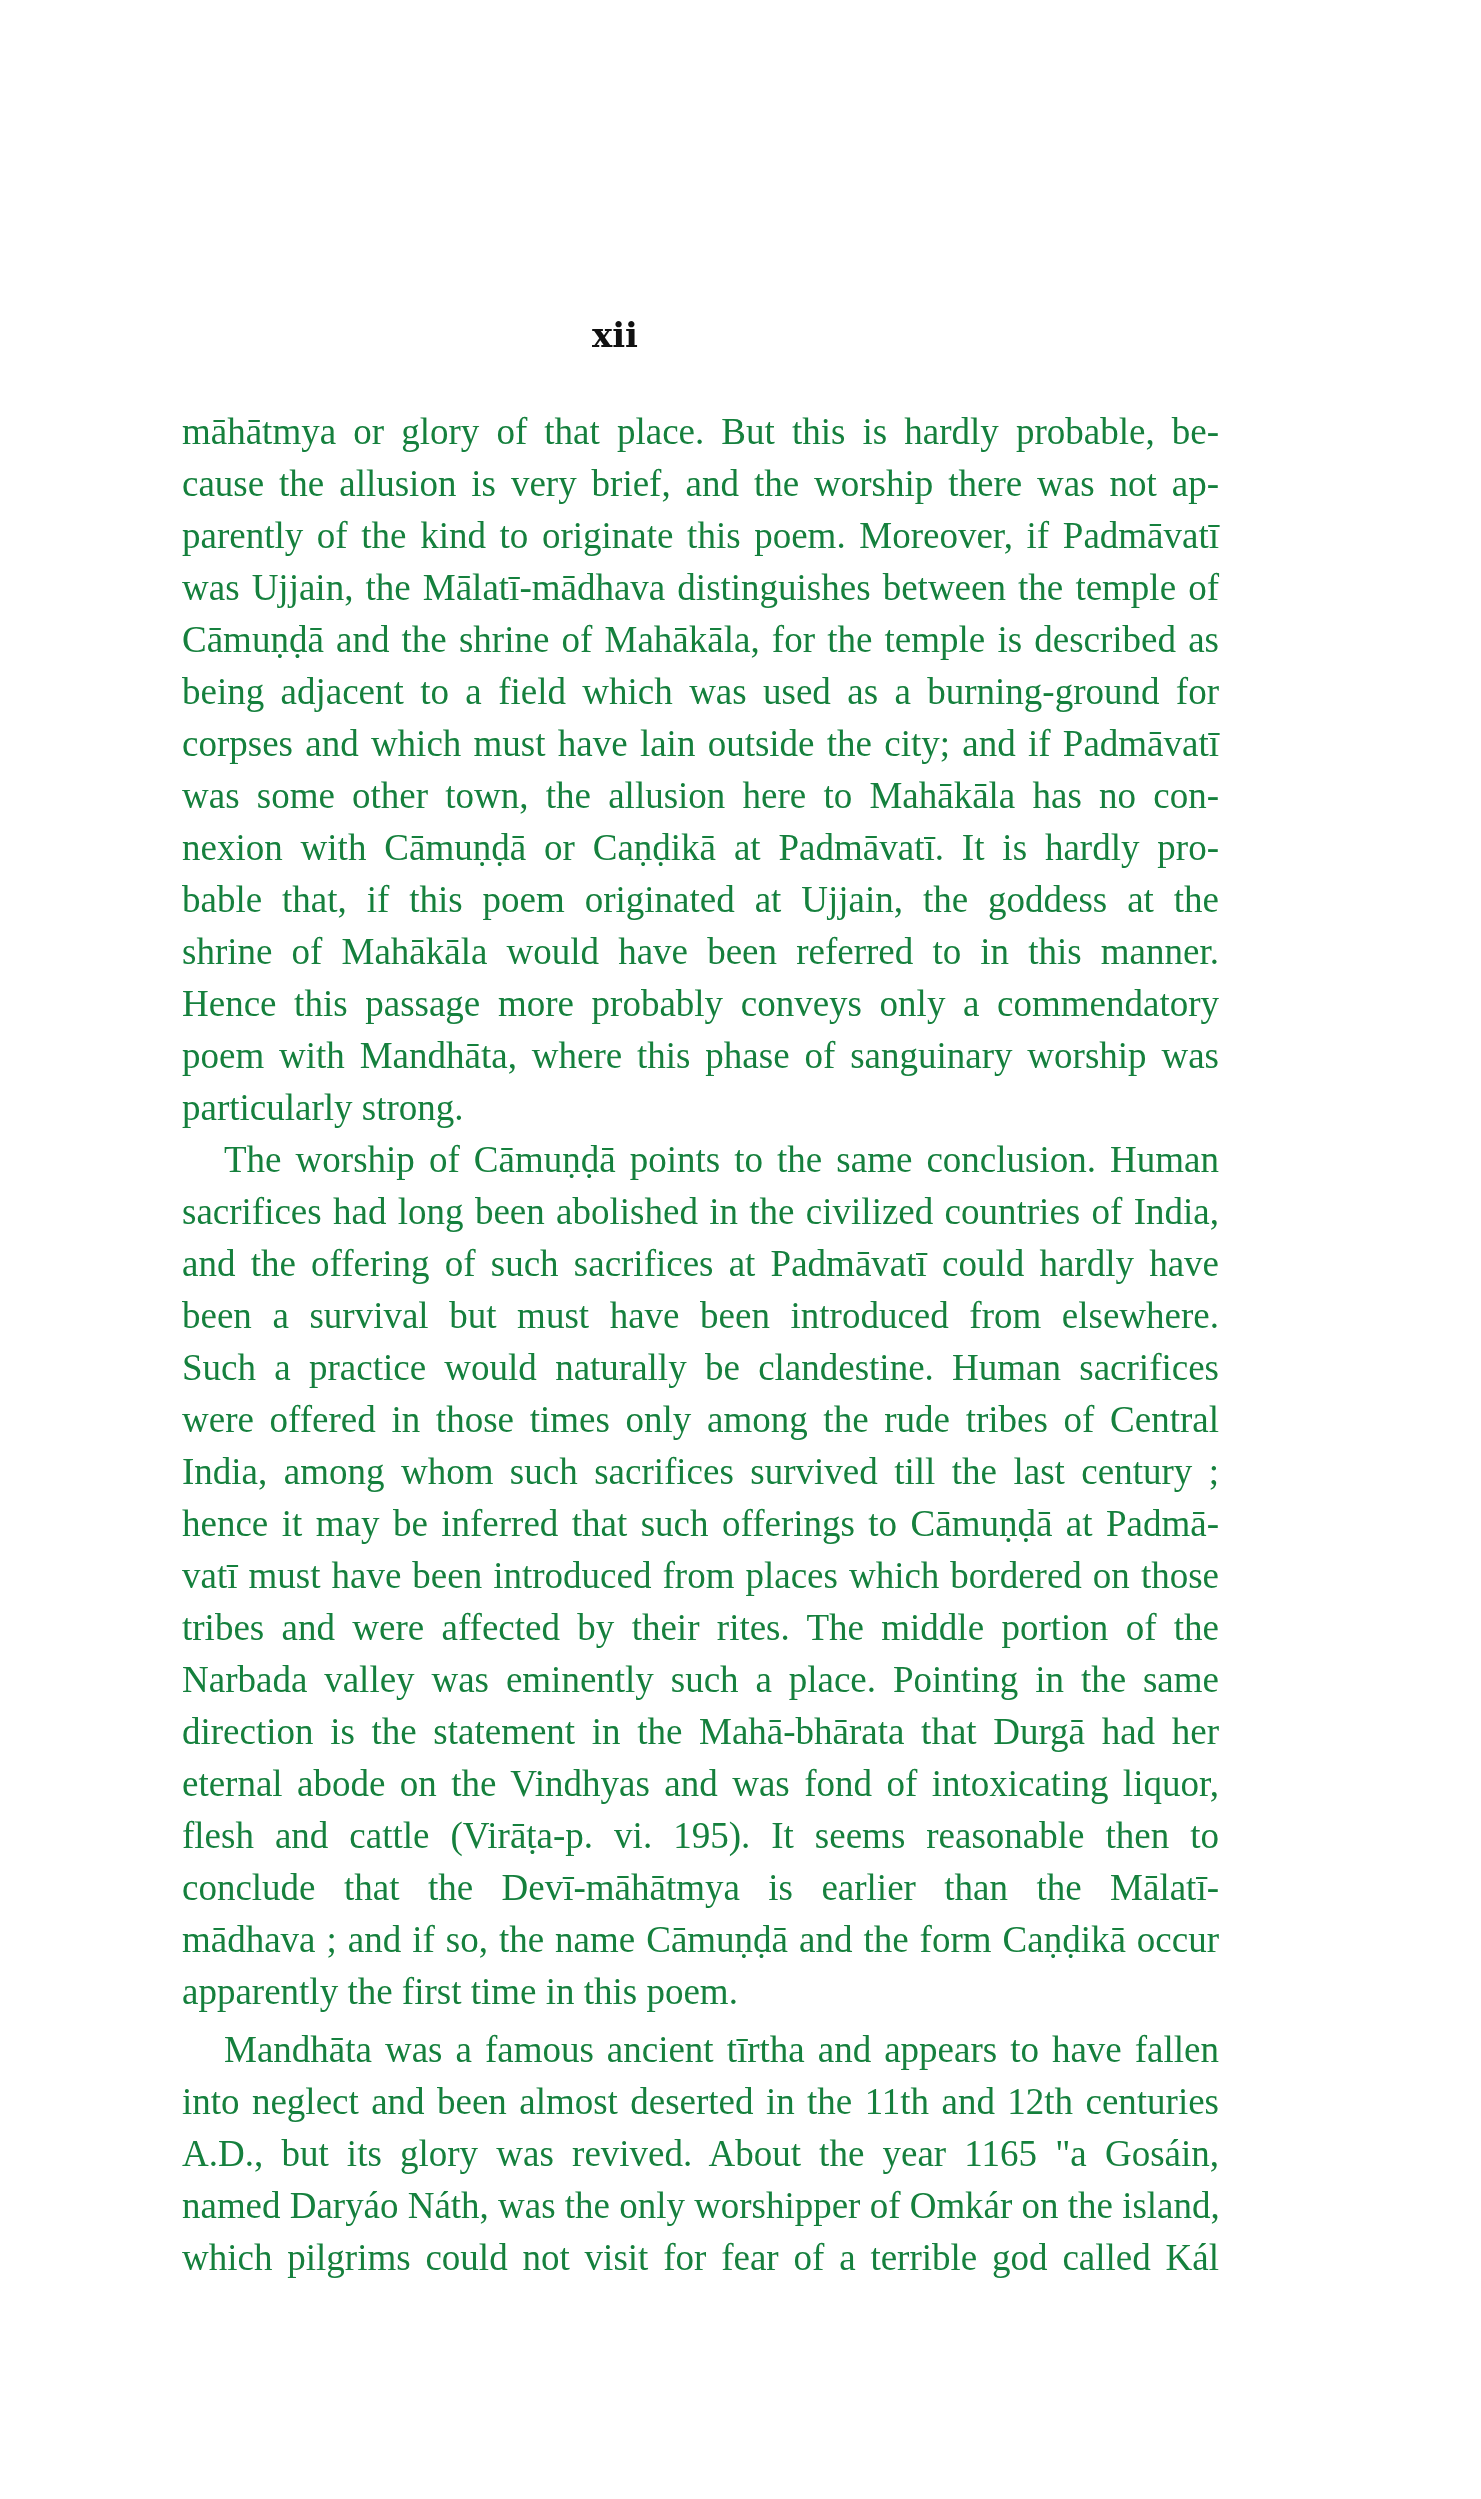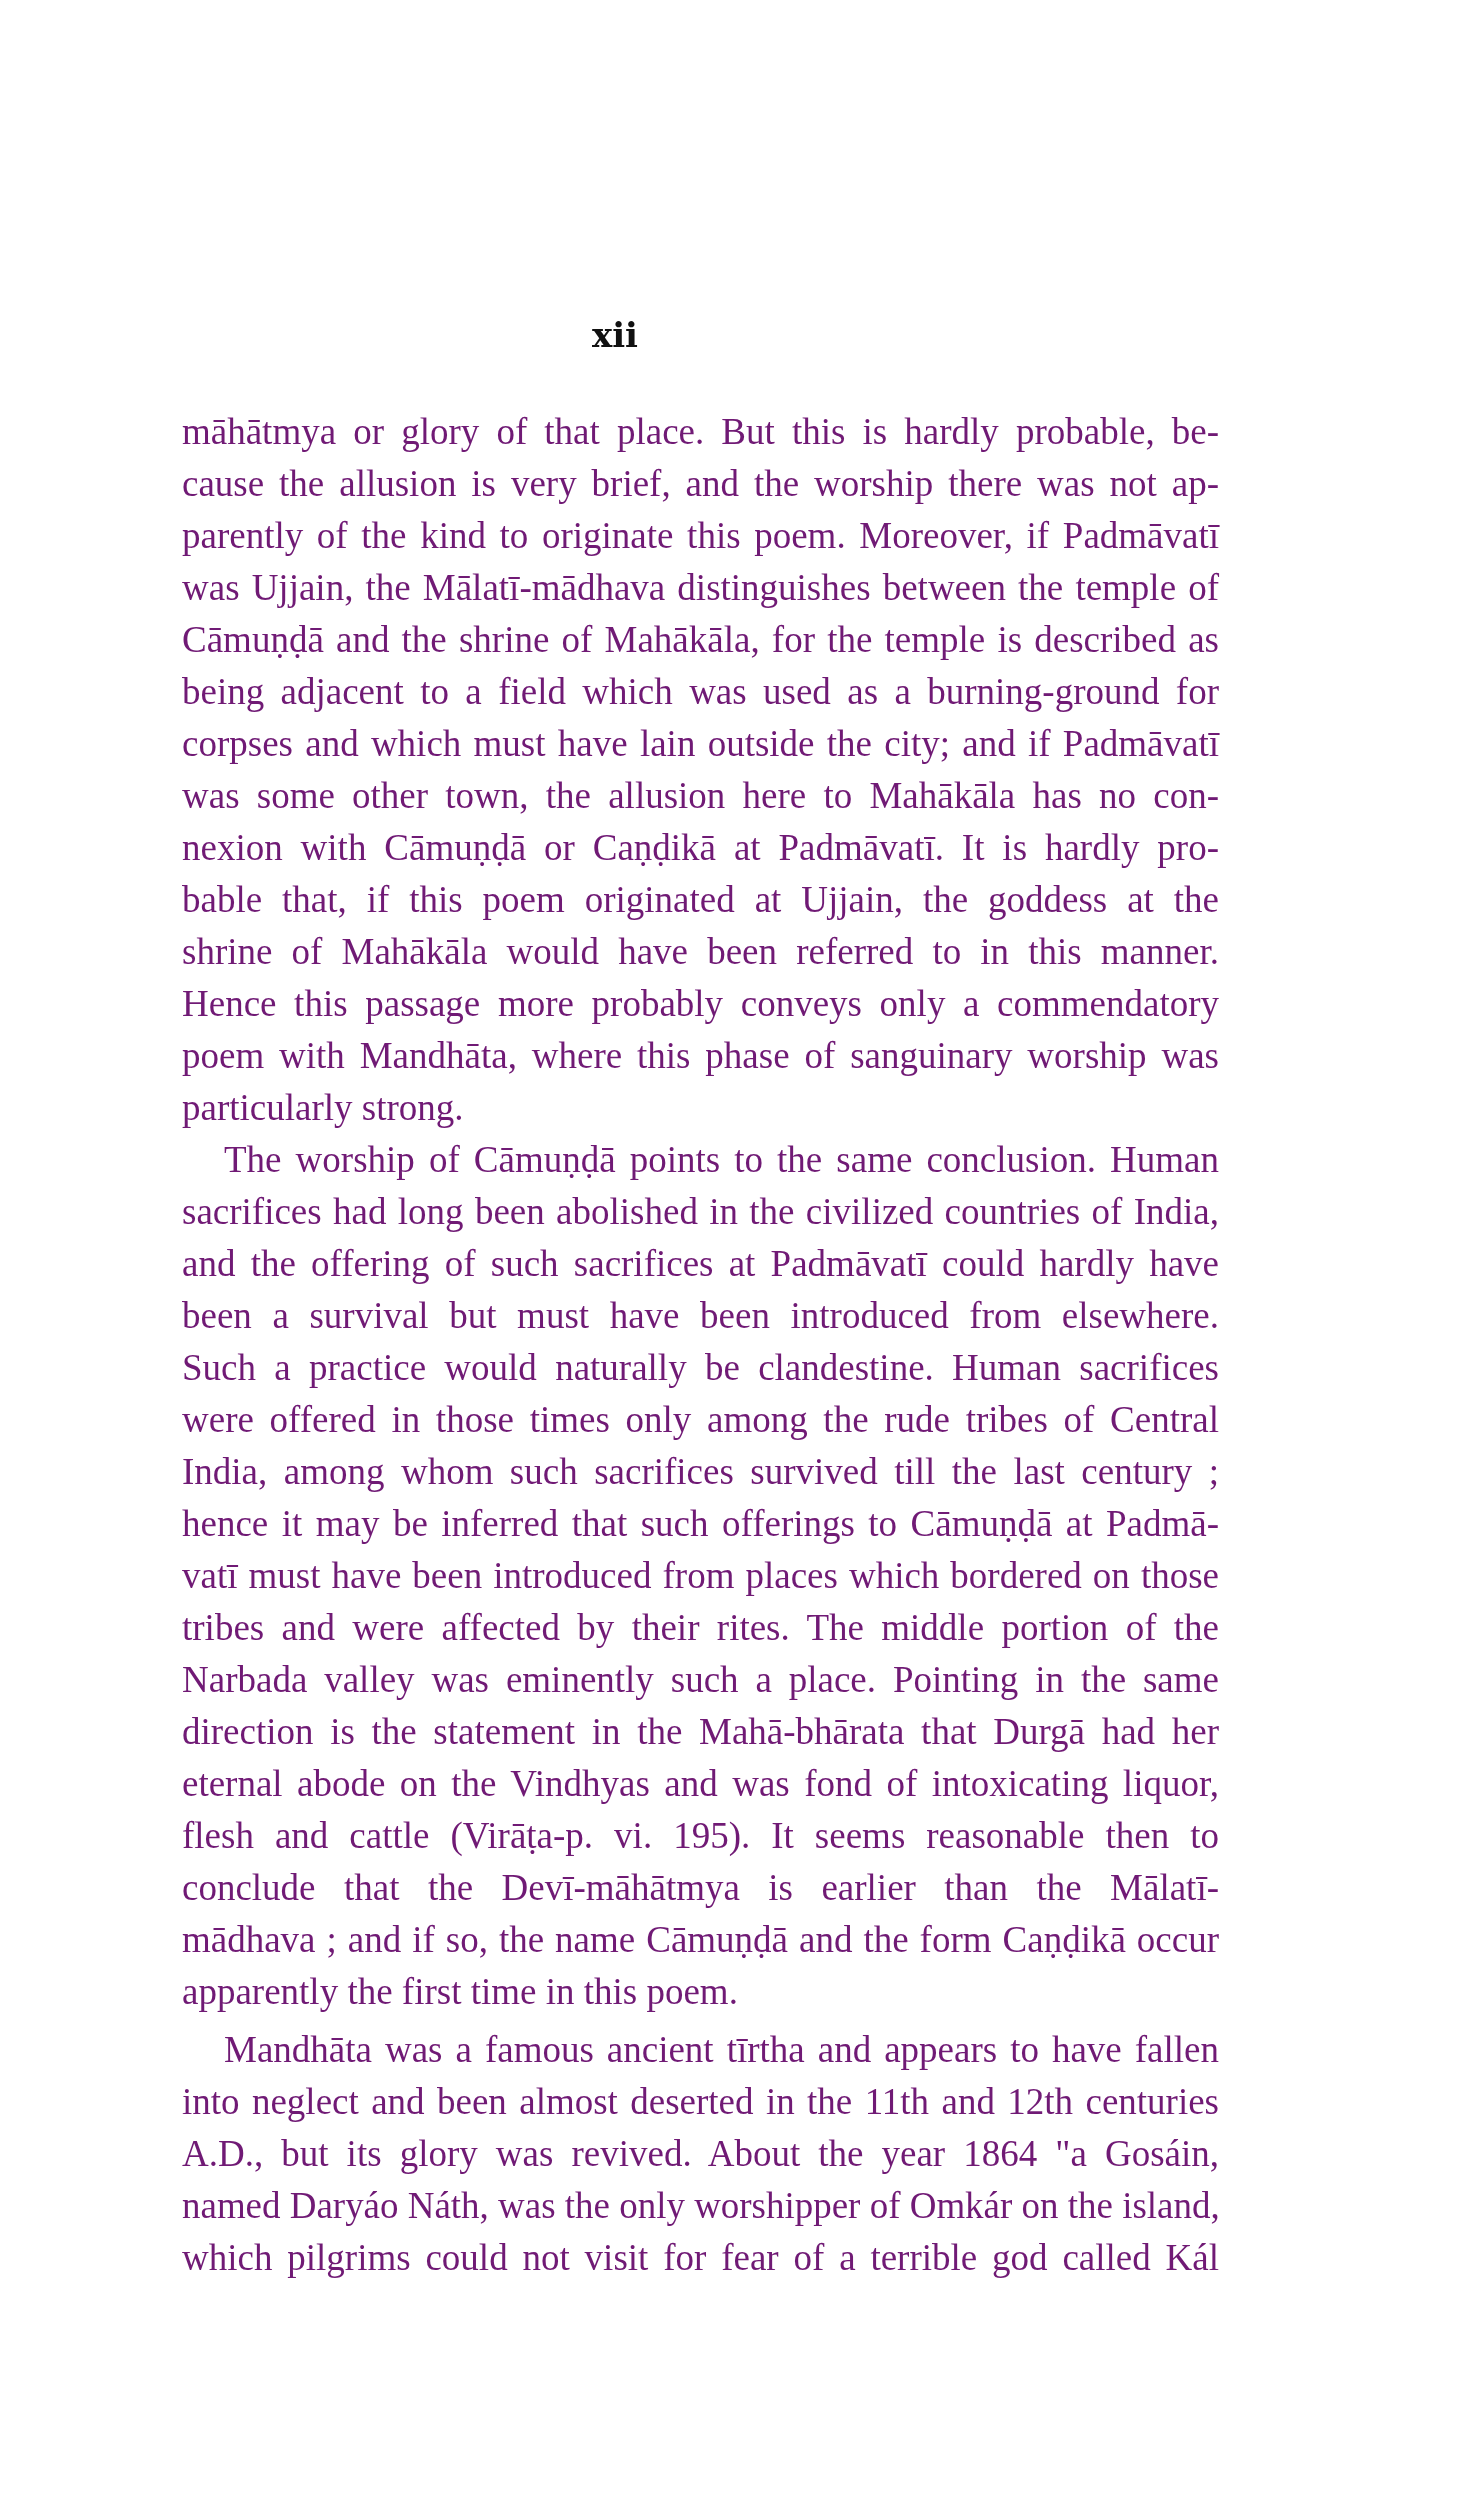--- a/index.html
+++ b/index.html
@@ -7,21 +7,21 @@
   .page { position: absolute; left: 0; top: 0; width: 1482px; height: 2529px; background: #ffffff; }
   .page-number {
     position: absolute; left: 0; width: 1230px; top: 315px;
     text-align: center;
     font-family: "DejaVu Serif", serif; font-weight: bold;
     font-size: 34px; color: #111;
   }
   .body-text {
     position: absolute; left: 182px; width: 1037px; top: 406px;
     font-family: "Liberation Serif", serif;
-    color: #701a75;
+    color: #15803d;
     font-size: 37px;
   }
   .line {
     height: 52px; line-height: 52px;
     white-space: nowrap;
     text-align: justify; text-align-last: justify;
     transform-origin: left center;
   }
   .line.last { text-align-last: left; }
   .line.indent { padding-left: 42px; }
@@ -68,19 +68,19 @@
       <div class="line">eternal abode on the Vindhyas and was fond of intoxicating liquor,</div>
       <div class="line">flesh and cattle (Virāṭa-p. vi. 195). It seems reasonable then to</div>
       <div class="line">conclude that the Devī-māhātmya is earlier than the Mālatī-</div>
       <div class="line">mādhava ; and if so, the name Cāmuṇḍā and the form Caṇḍikā occur</div>
       <div class="line last">apparently the first time in this poem.</div>
     </div>
 
     <div>
       <div class="line indent gap">Mandhāta was a famous ancient tīrtha and appears to have fallen</div>
       <div class="line">into neglect and been almost deserted in the 11th and 12th centuries</div>
-      <div class="line">A.D., but its glory was revived. About the year 1864 "a Gosáin,</div>
+      <div class="line">A.D., but its glory was revived. About the year 1165 "a Gosáin,</div>
       <div class="line" style="transform: scaleX(0.998729); width: 1039px;">named Daryáo Náth, was the only worshipper of Omkár on the island,</div>
       <div class="line">which pilgrims could not visit for fear of a terrible god called Kál</div>
     </div>
   </div>
 </div>
 
 
 </body></html>

